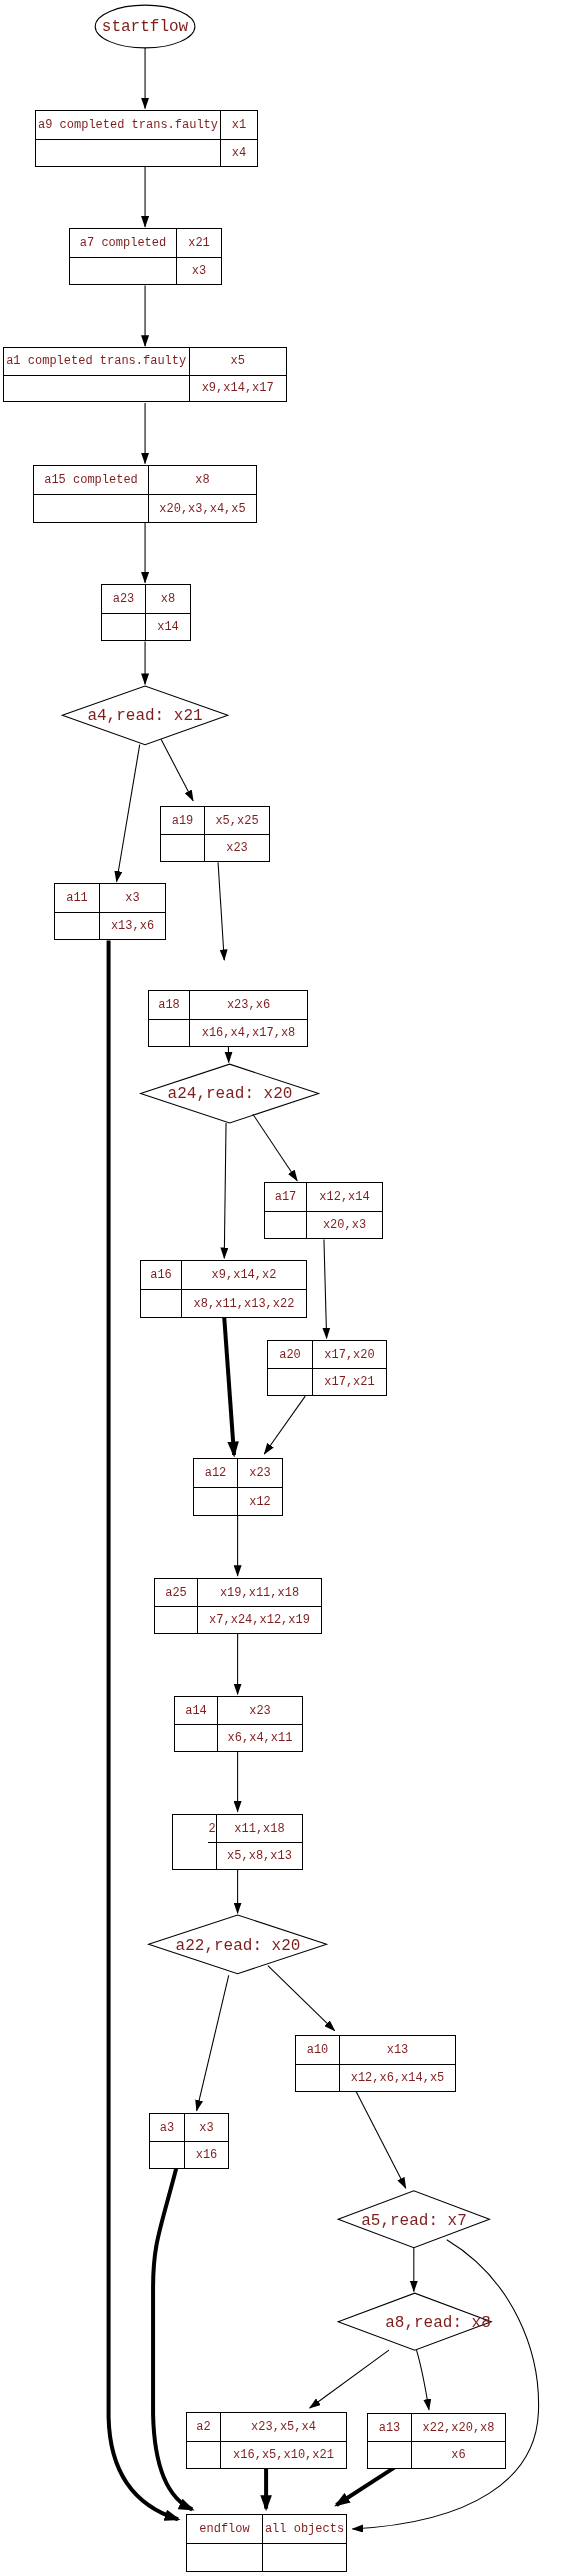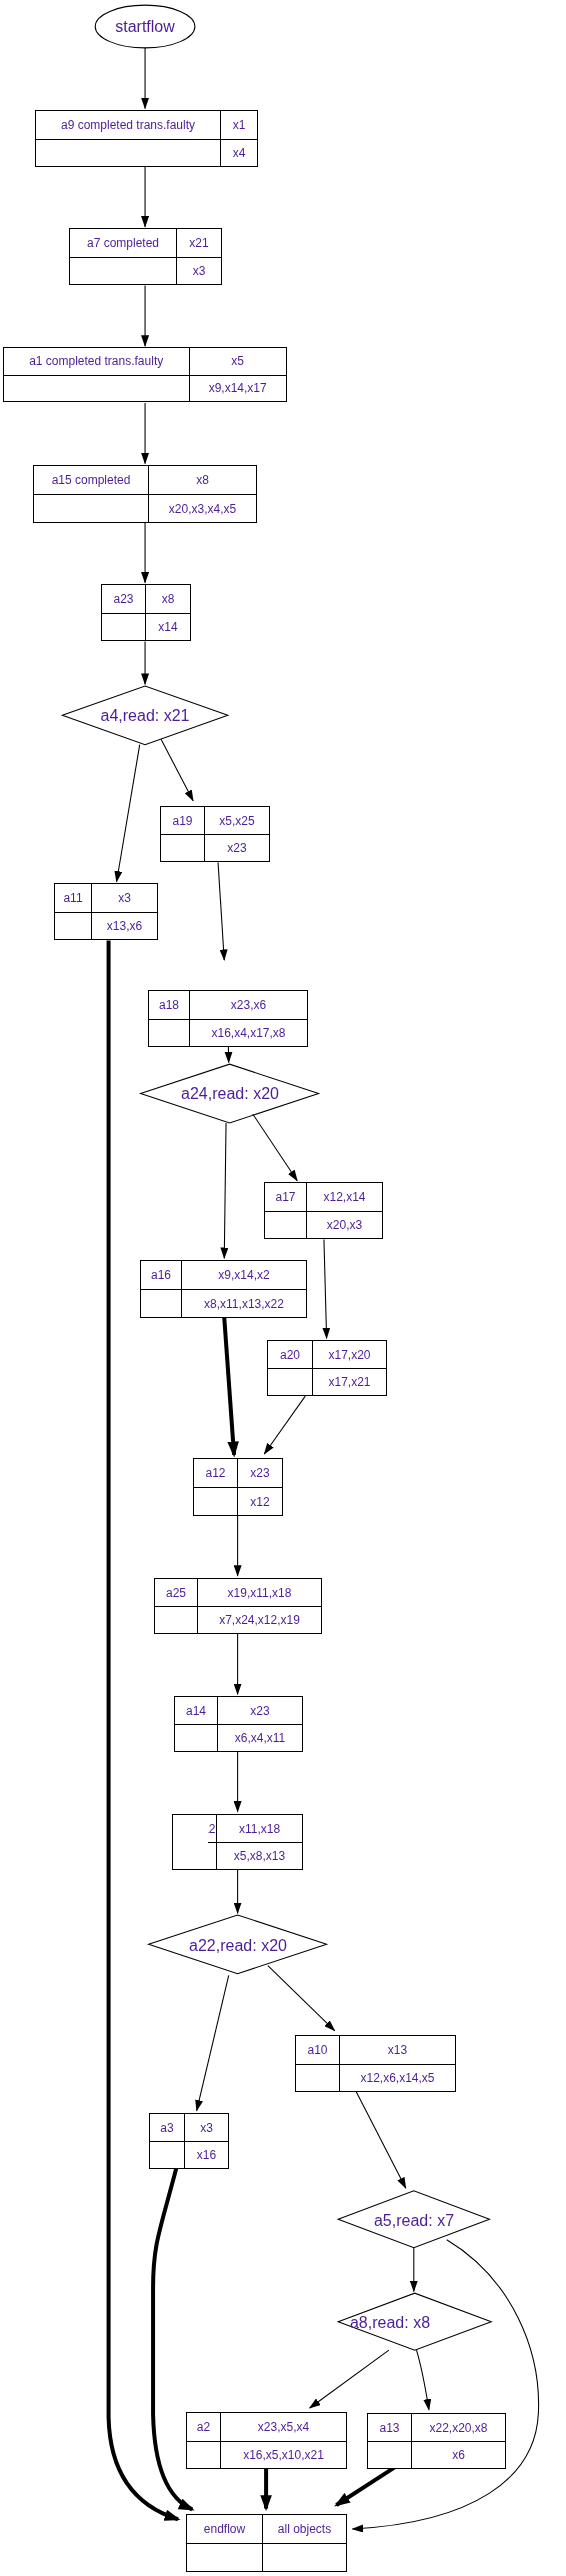--- a/index.html
+++ b/index.html
@@ -1,18 +1,18 @@
 <!DOCTYPE html>
 <html style="font-size:14.2px"><head>
 <meta charset="utf-8">
 <style>
   html,body{margin:0;padding:0;background:#ffffff;}
   .canvas{
     position:relative;width:566px;height:2576px;background:#ffffff;
-    font-family:Liberation Sans, sans-serif;color:#4c1d95;
+    font-family:Liberation Mono, monospace;color:#7f1d1d;
   }
   svg.wires{position:absolute;left:0;top:0;width:566px;height:2576px;}
   svg.wires path.e{fill:none;stroke:#000;stroke-width:1.2px;}
   svg.wires path.eb{fill:none;stroke:#000;stroke-width:4.5px;}
   svg.wires .shape{fill:none;stroke:#000;stroke-width:1.2px;}
   .rec{
     position:absolute;display:grid;grid-template-rows:1fr 1fr;
     border:1.3px solid #000;background:#fff;box-sizing:border-box;
     font-size:12px;line-height:1;
   }
@@ -78,21 +78,21 @@
     <path class="eb" d="M299,2773 L299,2818" marker-end="url(#ahb)"></path>
     <path class="eb" d="M443,2772 L378,2814" marker-end="url(#ahb)"></path>
   </svg>
 
   <div class="flabel" style="left:145px;top:27px;">startflow</div>
 
   <div class="flabel" style="left:145px;top:716px;">a4,read: x21</div>
   <div class="flabel" style="left:230px;top:1094px;">a24,read: x20</div>
   <div class="flabel" style="left:238px;top:1946px;">a22,read: x20</div>
   <div class="flabel" style="left:414px;top:2221px;">a5,read: x7</div>
-  <div class="flabel" style="left:390px;top:2323px;text-align:right;">a8,read: x8</div>
+  <div class="flabel" style="left:438px;top:2323px;text-align:right;">a8,read: x8</div>
 
   <div class="rec" style="left:35px;top:110px;width:223px;height:57px;grid-template-columns:1fr 37px;">
     <div class="c">a9 completed trans.faulty</div>
     <div class="c">x1</div>
     <div class="c"></div>
     <div class="c">x4</div>
   </div>
 
   <div class="rec" style="left:69px;top:228px;width:153px;height:57px;grid-template-columns:1fr 45px;">
     <div class="c">a7 completed</div>
@@ -122,21 +122,21 @@
     <div class="c">x14</div>
   </div>
 
   <div class="rec" style="left:160px;top:806px;width:110px;height:56px;grid-template-columns:1fr 65px;">
     <div class="c">a19</div>
     <div class="c">x5,x25</div>
     <div class="c"></div>
     <div class="c">x23</div>
   </div>
 
-  <div class="rec" style="left:54px;top:883px;width:104px;height:57px;grid-template-columns:1fr 66px;text-align:right;">
+  <div class="rec" style="left:54px;top:883px;width:112px;height:57px;grid-template-columns:1fr 66px;text-align:right;">
     <div class="c">a11</div>
     <div class="c">x3</div>
     <div class="c"></div>
     <div class="c">x13,x6</div>
   </div>
 
   <div class="rec" style="left:148px;top:962px;width:160px;height:57px;grid-template-columns:1fr 118px;margin-top:28px;">
     <div class="c">a18</div>
     <div class="c">x23,x6</div>
     <div class="c"></div>

